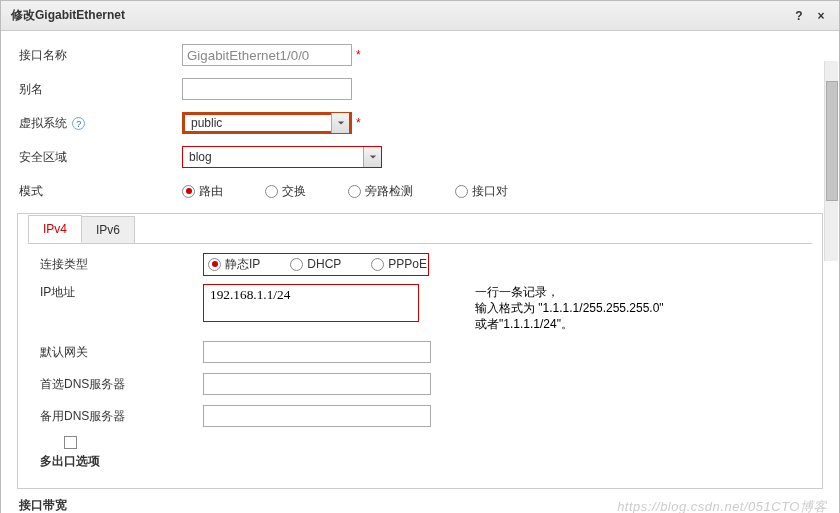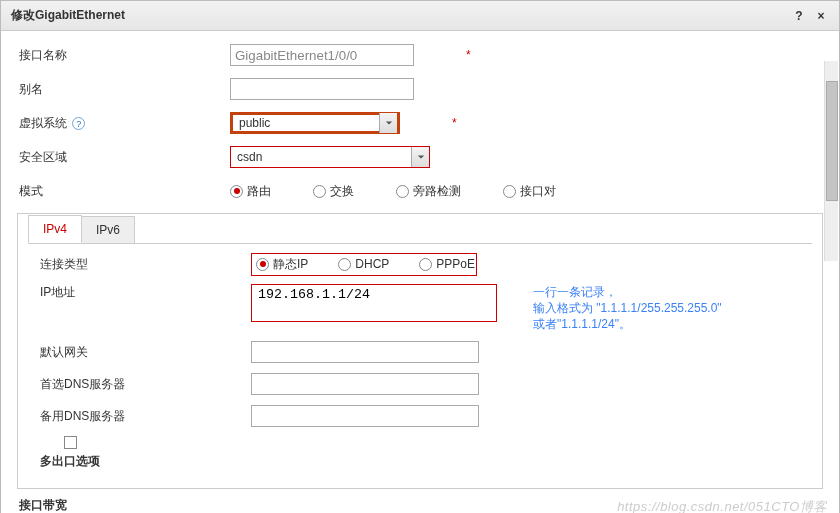--- a/index.html
+++ b/index.html
@@ -2,45 +2,45 @@
 <html><head>
 <meta charset="utf-8">
 <style>
 * { box-sizing: border-box; margin: 0; padding: 0; }
 body { font-family: "Microsoft YaHei", Arial, sans-serif; font-size: 12px; color: #333; background: #fff; }
 .dialog { width: 840px; border: 1px solid #bbb; background: #f5f5f5; }
 .titlebar { display: flex; align-items: center; padding: 6px 10px; background: linear-gradient(#f2f2f2,#e6e6e6); border-bottom: 1px solid #ccc; font-weight: bold; }
 .titlebar .title { flex: 1; }
 .titlebar .icon { width: 16px; text-align: center; cursor: default; font-weight: bold; margin-left: 6px; }
 .content { background: #fff; padding: 12px 16px 4px 16px; position: relative; }
-.row { display: flex; align-items: center; margin-bottom: 10px; min-height: 24px; gap: 48px; }
+.row { display: flex; align-items: center; margin-bottom: 10px; min-height: 24px; }
 .label { width: 165px; padding-left: 2px; }
-.txtinput { height: 22px; width: 184px; border: 1px solid #aaa; padding: 0 4px; background: #fff; }
+.txtinput { height: 22px; width: 170px; border: 1px solid #aaa; padding: 0 4px; background: #fff; }
 .txtinput.readonly { color: #888; }
 .req { color: #c00; margin-left: 4px; }
 .select { height: 22px; width: 170px; border: 3px solid #c2410c; display: flex; align-items: center; background: #fff; }
 .select .selval { flex: 1; padding: 0 6px; }
 .select .arrow { width: 18px; height: 20px; display: flex; align-items: center; justify-content: center; background: linear-gradient(#f4f4f4,#ddd); border-left: 1px solid #aaa; }
 .select .arrow svg { width: 8px; height: 8px; }
 .help-icon { display: inline-flex; width: 13px; height: 13px; border: 1px solid #6ba7d8; border-radius: 50%; align-items: center; justify-content: center; font-size: 9px; color: #2a6fb0; margin-left: 2px; }
 .radio-group { display: flex; gap: 42px; align-items: flex-start; }
 .radio { display: flex; align-items: center; gap: 4px; }
 .radio .rc { width: 13px; height: 13px; border: 1px solid #888; border-radius: 50%; background: #fff; display: flex; align-items: center; justify-content: center; }
 .radio.checked .rc::after { content: ""; width: 6px; height: 6px; border-radius: 50%; background: #c00; }
 .red-box { border: 1px solid #c00 !important; }
 .tabs-wrap { border: 1px solid #ccc; margin-top: 4px; padding: 0 10px 10px 10px; }
 .tabstrip { display: flex; align-items: flex-end; height: 30px; margin-top: -1px; }
 .tab { padding: 6px 14px; border: 1px solid #ccc; border-bottom: none; background: #eee; margin-top: 4px; margin-right: -1px; cursor: default; }
 .tab.active { background: #fff; color: #c00; border-bottom: 1px solid #fff; z-index: 2; }
 .tabbody { border-top: 1px solid #ccc; padding-top: 8px; }
 .tabbody .label { width: 175px; padding-left: 12px; }
 .tabbody .row { margin-bottom: 8px; }
 .ip-area { display: flex; align-items: flex-start; }
-.ip-ta { width: 246px; height: 38px; border: 1px solid #aaa; padding: 2px 6px; resize: none; font-family: Liberation Mono, monospace; }
-.hint { margin-left: 36px; line-height: 16px; color: #3b82f6; }
+.ip-ta { width: 216px; height: 38px; border: 1px solid #aaa; padding: 2px 6px; resize: none; font-family: Liberation Serif, serif; }
+.hint { margin-left: 56px; line-height: 16px; color: #000000; }
 .checkbox { display: flex; align-items: center; gap: 4px; flex-direction: column; }
 .checkbox .cb { width: 13px; height: 13px; border: 1px solid #888; background: #fff; }
 .section-title { font-weight: bold; margin: 8px 0 0 2px; }
 .footer { display: flex; justify-content: flex-end; align-items: center; padding: 10px 14px; background: linear-gradient(#f8f8f8,#eaeaea); border-top: 1px solid #ccc; }
 .watermark { position: absolute; right: 12px; bottom: 2px; color: #ccc; font-size: 13px; font-style: italic; letter-spacing: 0.5px; }
 .scrollbar { position: absolute; right: 1px; top: 30px; width: 14px; height: 200px; background: #eee; border-left: 1px solid #ddd; }
 .scrollbar .thumb { width: 12px; height: 120px; margin: 20px auto 0 auto; background: #c4c4c4; border: 1px solid #aaa; }
 .inner-radio-group { display: flex; gap: 30px; align-items: center; }
 </style>
 </head>
@@ -81,21 +81,21 @@
               <path d="M1 3 L5 7 L9 3 Z" fill="#555"></path>
             </svg>
           </div>
       </div>
       <span class="req">*</span>
     </div>
 
     <div class="row">
       <div class="label">安全区域</div>
       <div class="select red-box" style="width:200px">
-        <div class="selval">csdn</div>
+        <div class="selval">blog</div>
         <div class="arrow">
             <svg viewBox="0 0 10 10">
               <path d="M1 3 L5 7 L9 3 Z" fill="#555"></path>
             </svg>
           </div>
       </div>
     </div>
 
     <div class="row">
       <div class="label">模式</div>

